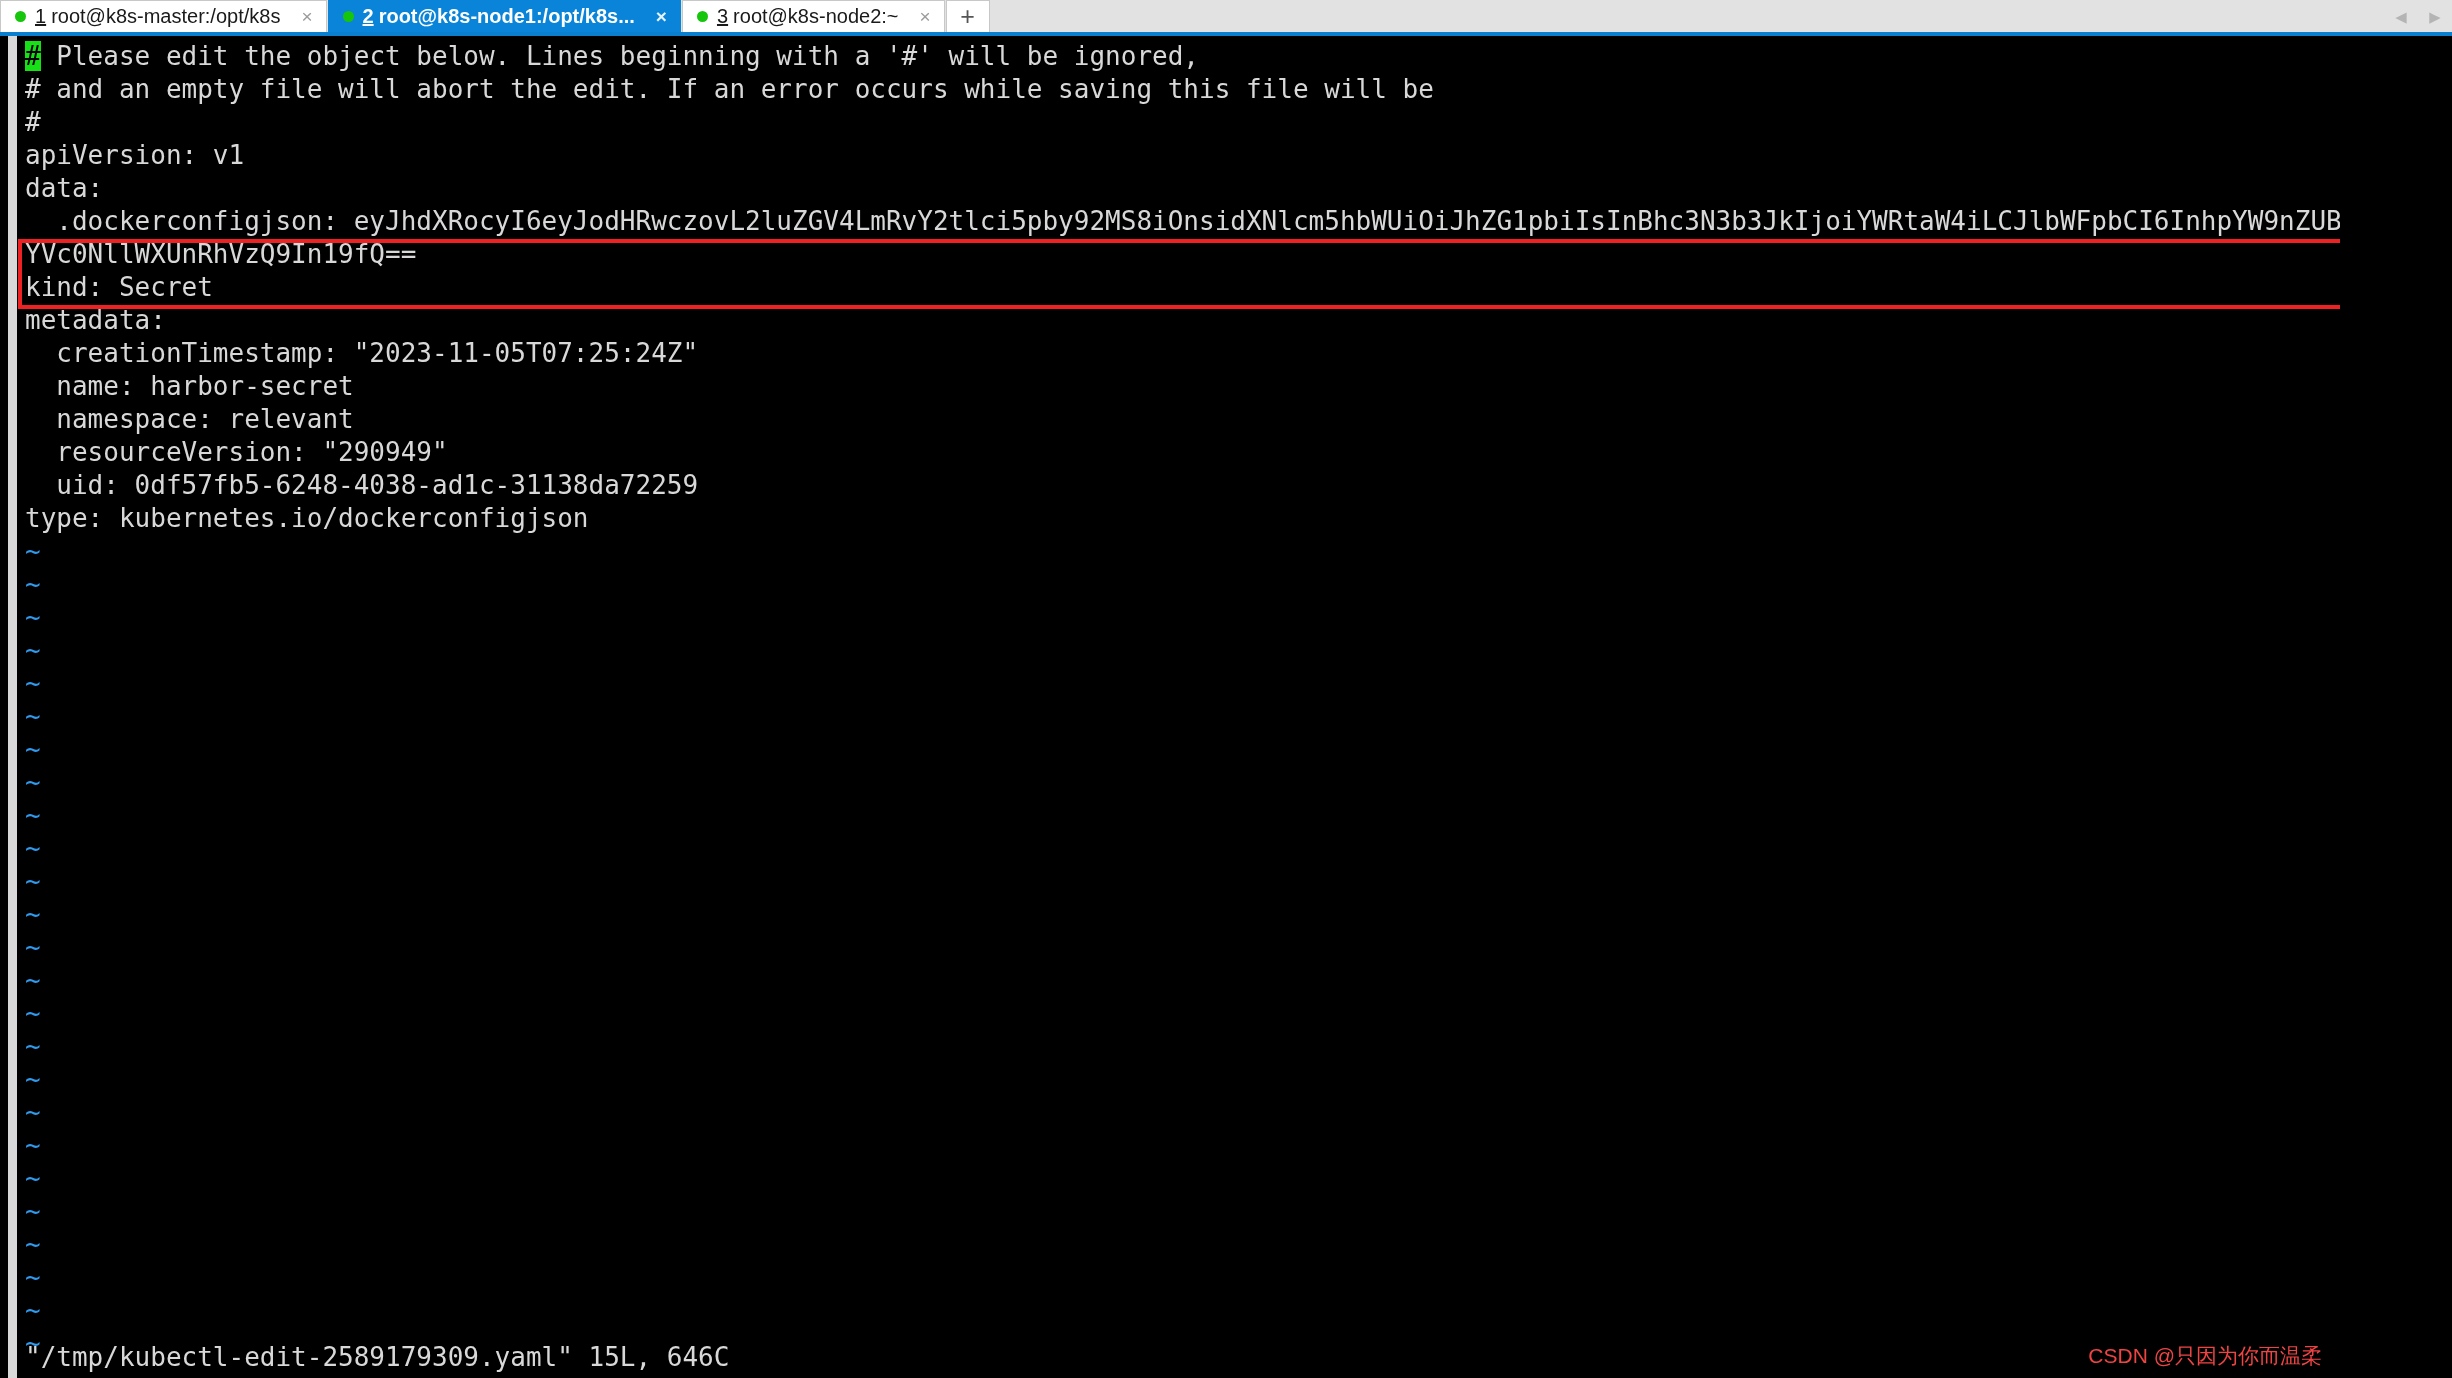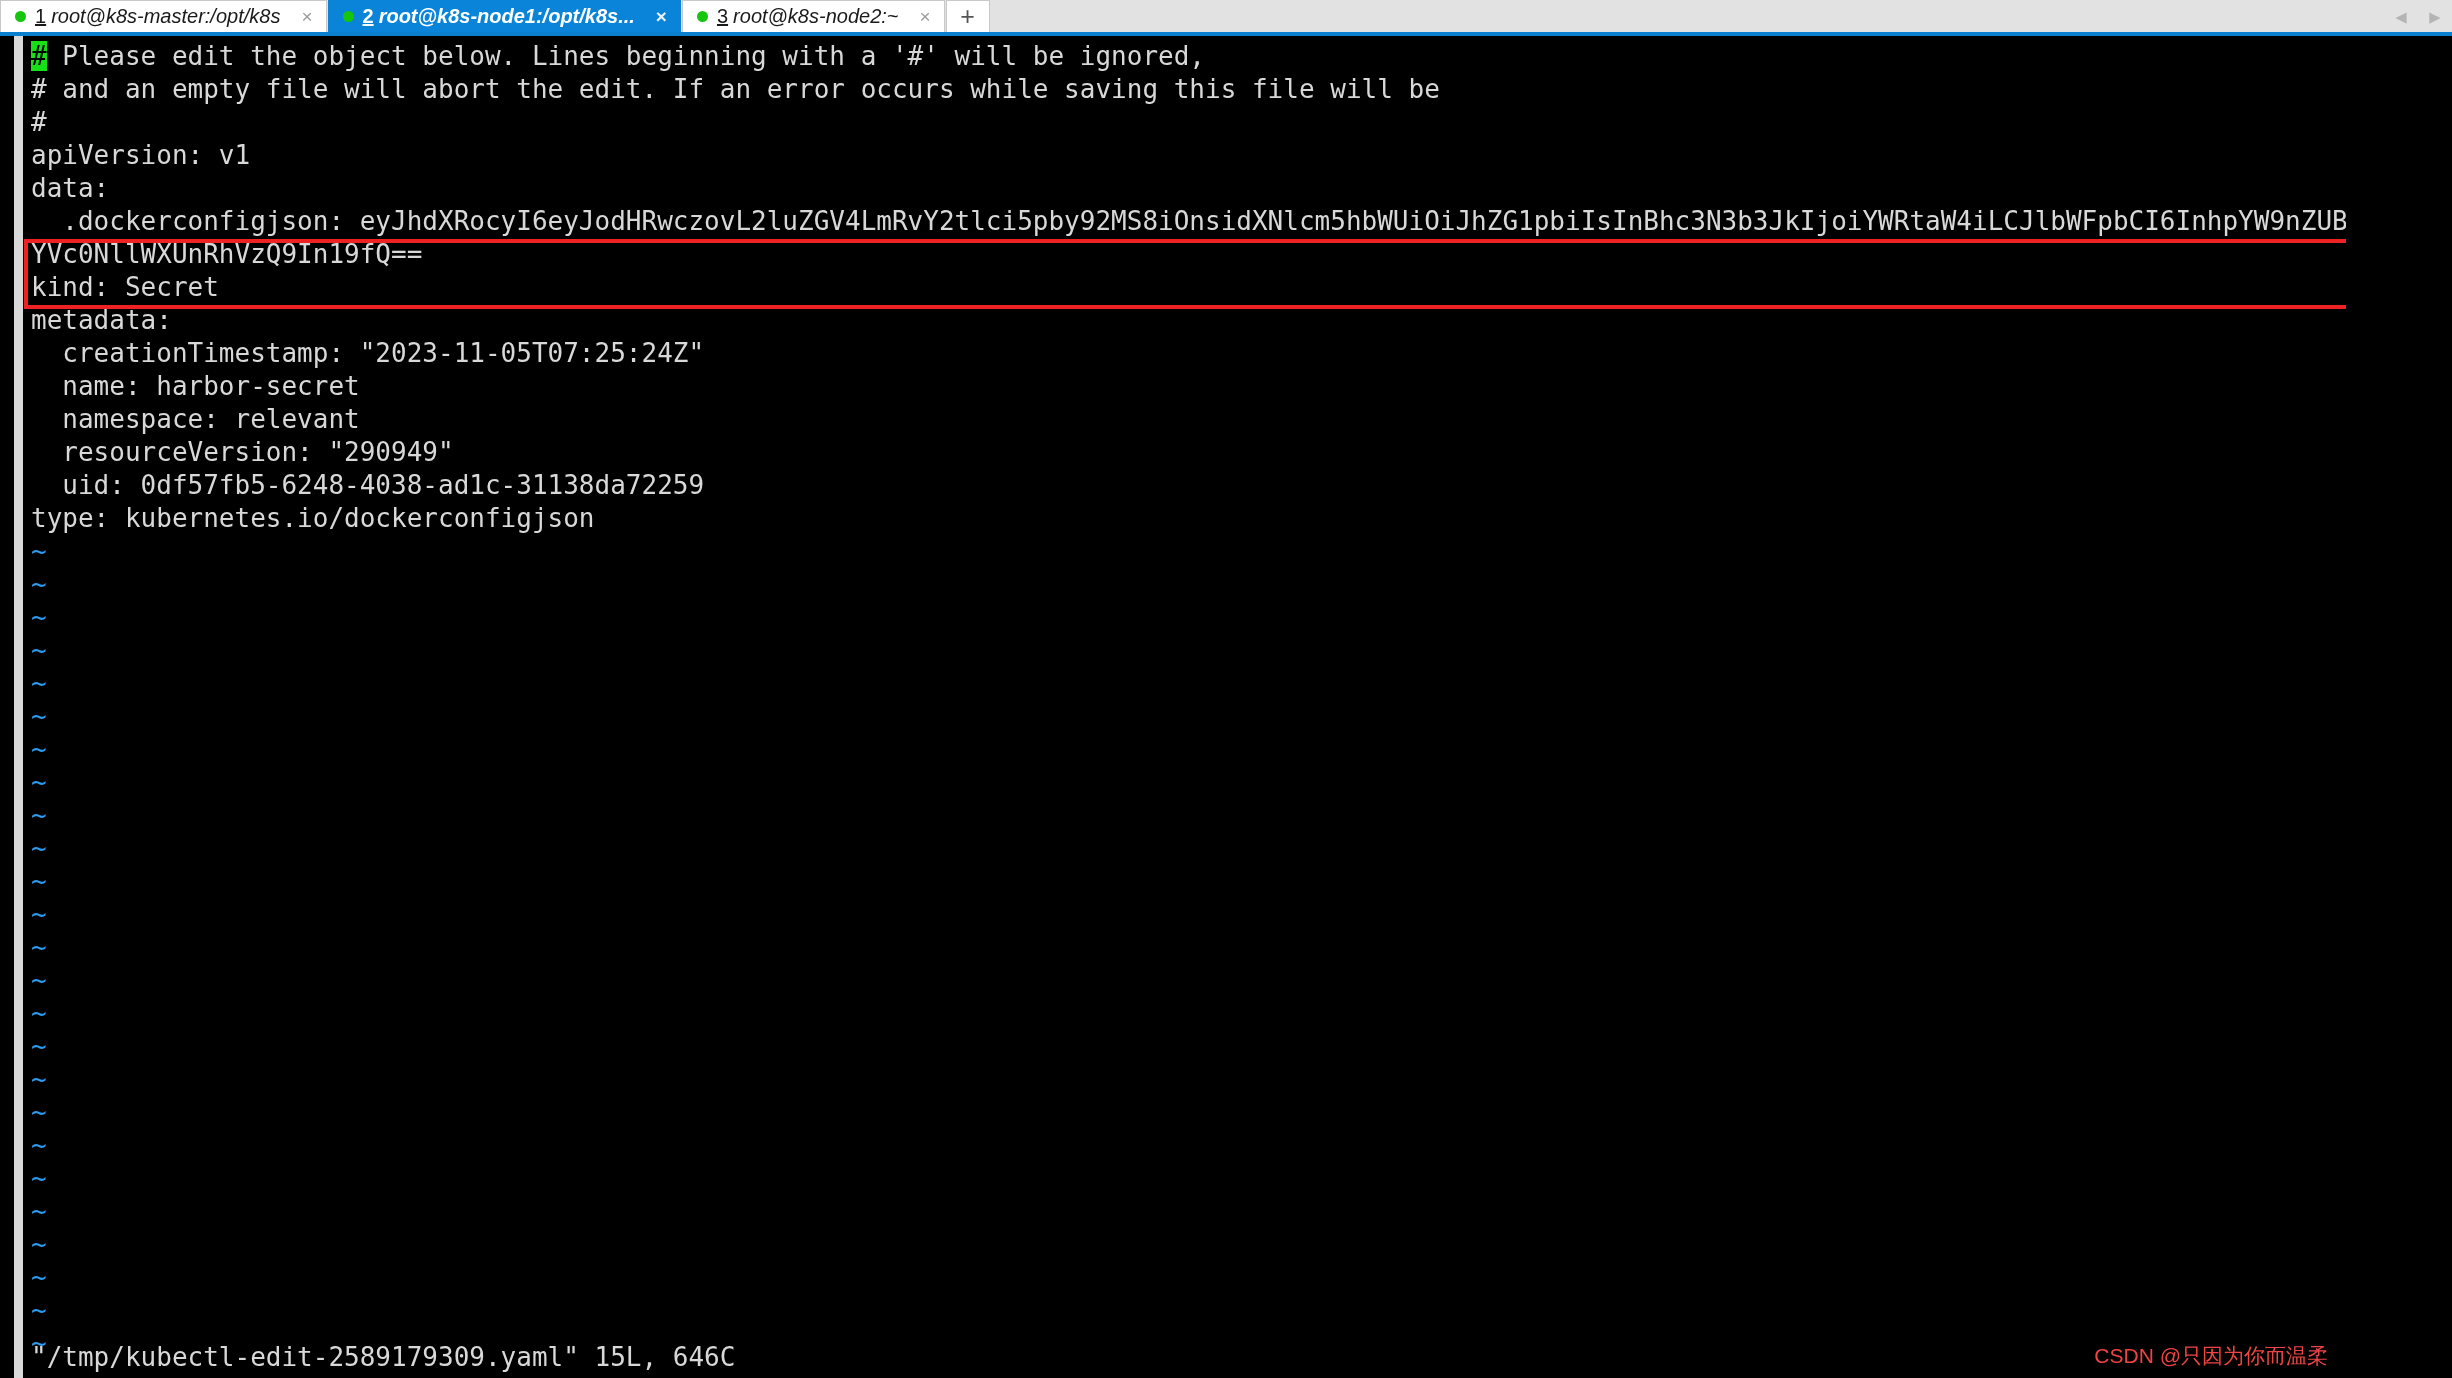--- a/index.html
+++ b/index.html
@@ -53,21 +53,21 @@
     background: #16c60c;
     margin-right: 9px;
     flex: none;
   }
 
   .tab .tnum {
     text-decoration: underline;
     margin-right: 5px;
   }
 
-  .tab .tlabel { margin-right: 14px; font-style: italic; }
+  .tab .tlabel { margin-right: 14px; }
 
   .tab .tclose {
     font-family: "Liberation Sans", sans-serif;
     font-size: 19px;
     color: #9b9b9b;
     line-height: 1;
     padding: 0 7px;
     cursor: pointer;
   }
   .tab.active .tclose { color: #e8f3fb; }
@@ -95,21 +95,21 @@
     align-items: center;
     justify-content: center;
     color: #b4b4b4;
     font-size: 19px;
     cursor: pointer;
   }
 
   
   #term {
     position: absolute;
-    top: 36px; left: 14px;
+    top: 36px; left: 8px;
     width: 2332px;
     height: 1342px;
     background: #000000;
     border-left: 9px solid #d9d9d9;
     overflow: hidden;
   }
 
   #screen {
     position: absolute;
     top: 0; left: 0;

